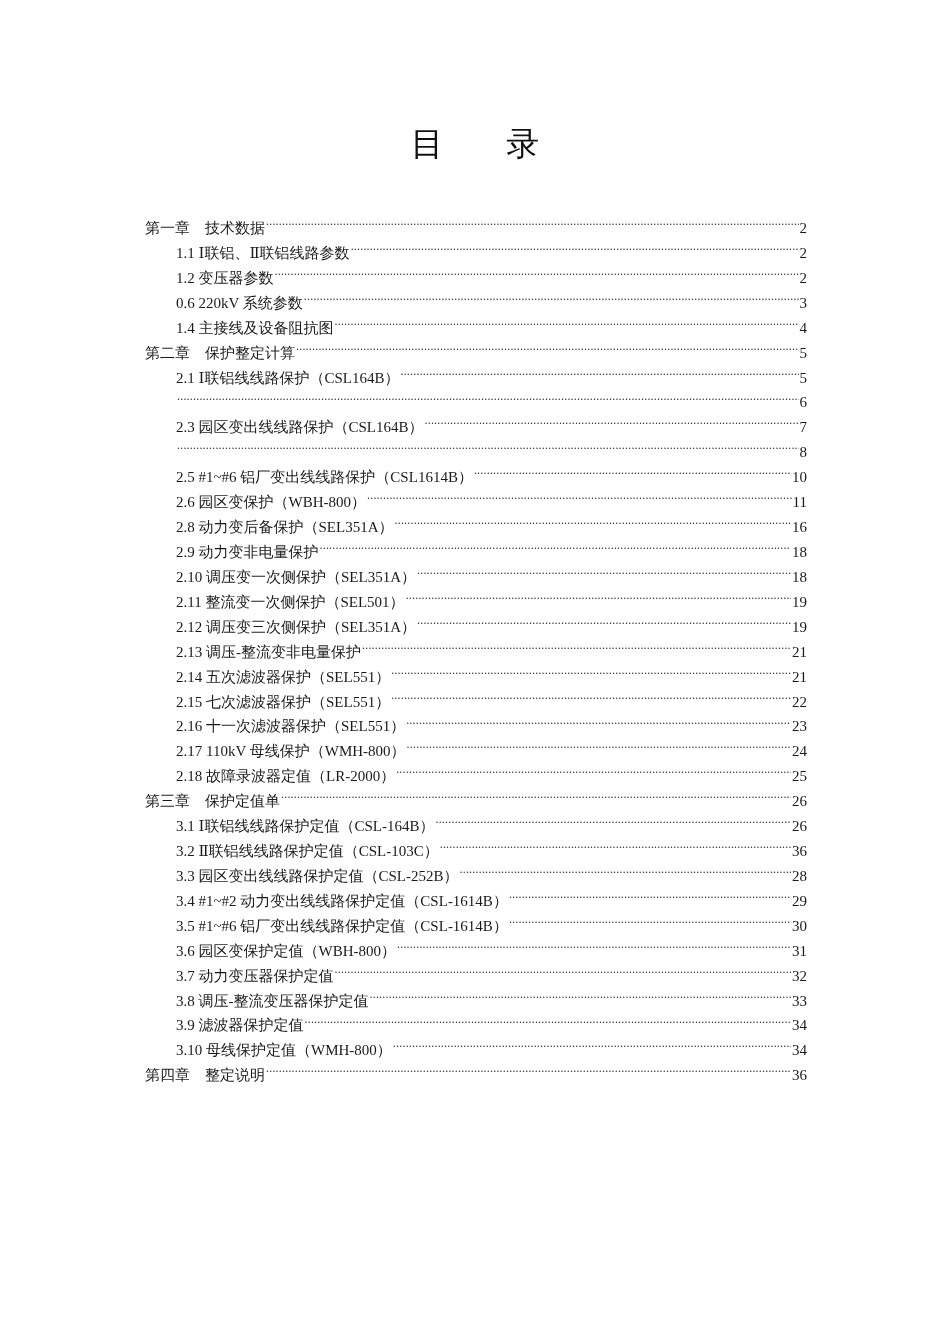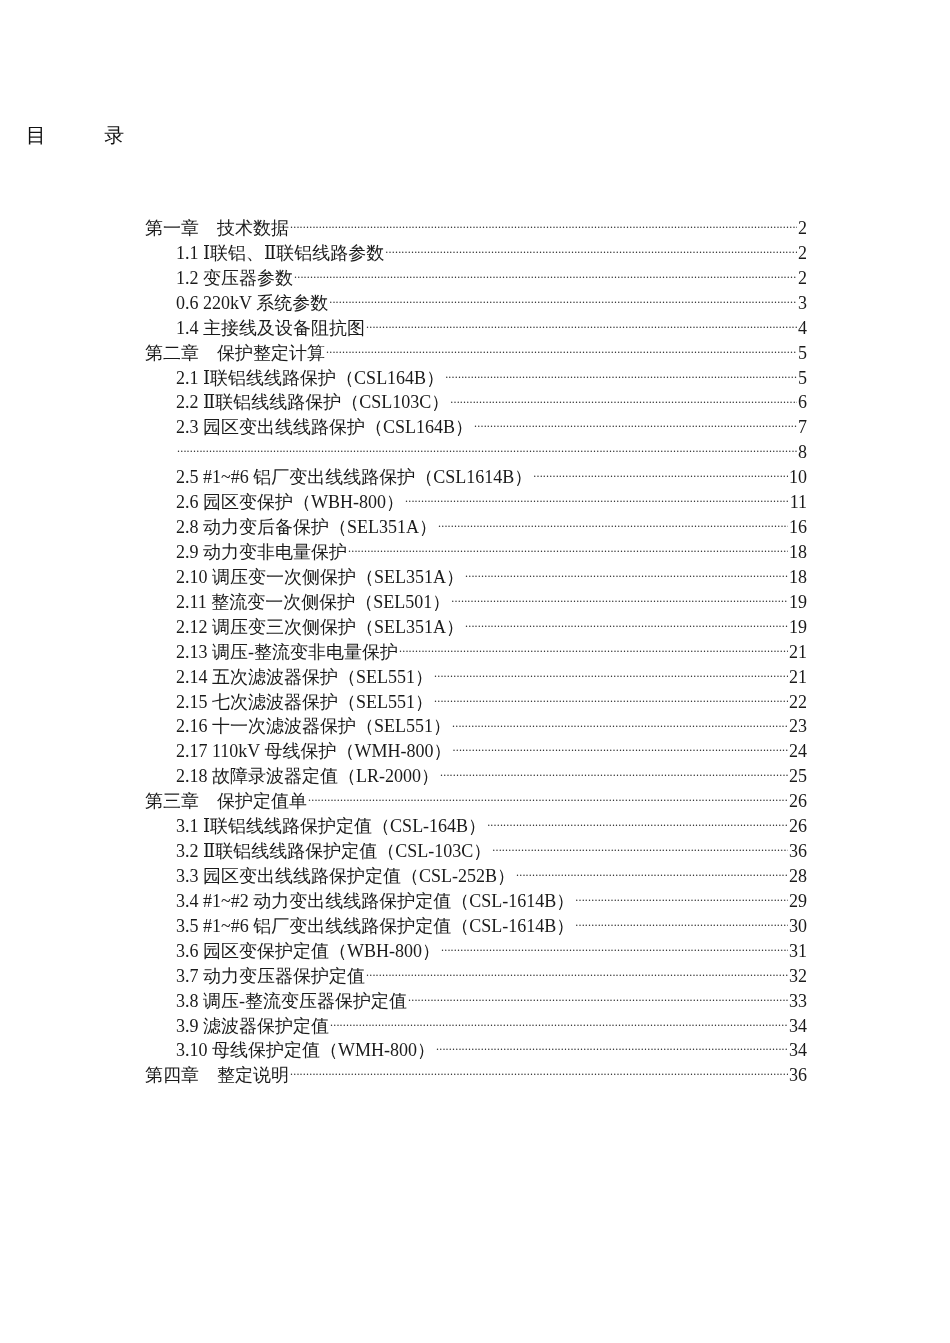--- a/index.html
+++ b/index.html
@@ -20,43 +20,44 @@
     left: 0; top: 0;
     width: 950px;
     height: 1343px;
     background: #ffffff;
   }
   .toc-title {
     position: absolute;
     top: 122px;
     left: 0;
     width: 950px;
+    text-align: center;
     font-family: "DejaVu Sans", "Liberation Sans", sans-serif;
-    font-size: 20px;
+    font-size: 33px;
     letter-spacing: 26px;
     text-indent: 26px;
     color: #111;
     margin: 0;
     font-weight: normal;
   }
   .toc-list {
     position: absolute;
     top: 216px;
     left: 145px;
     width: 662px;
     margin: 0;
     padding: 0;
     list-style: none;
   }
   .toc-row {
     display: flex;
-    align-items: flex-start;
+    align-items: flex-end;
     height: 24.93px;
     line-height: 24.93px;
-    font-size: 18px;
+    font-size: 15px;
     white-space: nowrap;
     cursor: pointer;
   }
   .toc-row.level-2 {
     padding-left: 31px;
   }
   .toc-label {
     flex: 0 0 auto;
     color: #1a1a1a;
   }
@@ -119,21 +120,20 @@
         <span class="toc-label">第二章　保护整定计算</span>
         <span class="toc-leader"></span>
         <span class="toc-page">5</span>
       </li>
       <li class="toc-row level-2">
         <span class="toc-label">2.1  Ⅰ联铝线线路保护（CSL164B）</span>
         <span class="toc-leader"></span>
         <span class="toc-page">5</span>
       </li>
       <li class="toc-row level-2">
-        <span class="toc-label">2.2  Ⅱ联铝线线路保护（CSL103C）</span>
         <span class="toc-leader"></span>
         <span class="toc-page">6</span>
       </li>
       <li class="toc-row level-2">
         <span class="toc-label">2.3  园区变出线线路保护（CSL164B）</span>
         <span class="toc-leader"></span>
         <span class="toc-page">7</span>
       </li>
       <li class="toc-row level-2">
         <span class="toc-leader"></span>

